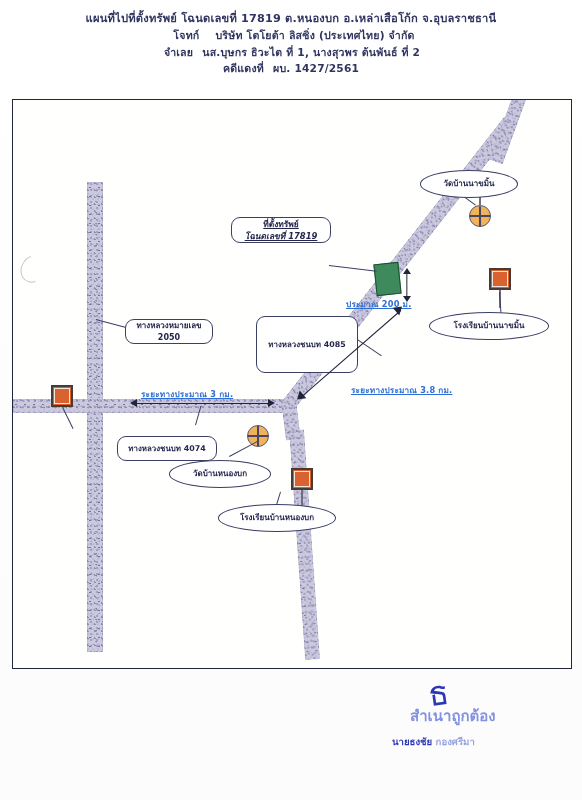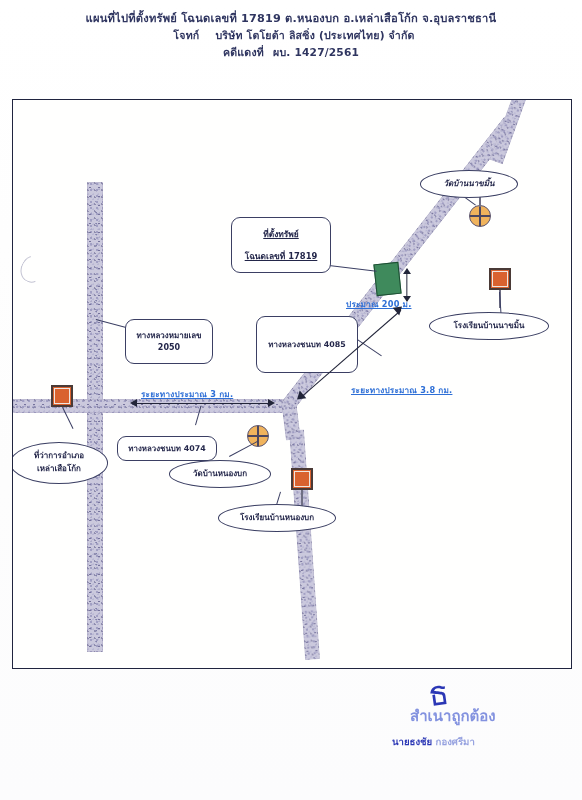--- a/index.html
+++ b/index.html
@@ -76,31 +76,31 @@
 
   
   .callout{
     position:absolute;
     background:#ffffff;
     border:1px solid #3b3f63;
     border-radius:9px;
     color:#23264a;
     font-weight:bold;
     text-align:center;
-    padding:10px 7px;
+    padding:0 7px;
     line-height:1.45;
     white-space:nowrap;
     box-sizing:border-box;
   }
   .callout.oval{border-radius:50%/50%;padding:7px 12px;}
   .callout .ttl{
     display:block;text-decoration:underline;
   }
   .callout .sub{
-    display:block;text-decoration:underline;margin-top:10px;
+    display:block;text-decoration:underline;margin-top:0;font-style:italic;
   }
 
   
   .leader{
     position:absolute;
     background:#3b3f63;
     transform-origin:0 0;
     height:1px;
   }
 
@@ -211,20 +211,23 @@
 <body>
 
 <div class="page">
   <div class="scan-tint"></div>
 
   <div class="header">
     <div class="hdr-line1">แผนที่ไปที่ตั้งทรัพย์ โฉนดเลขที่ 17819  ต.หนองบก อ.เหล่าเสือโก้ก จ.อุบลราชธานี</div>
     <div class="hdr-line2">
       <span>โจทก์</span><span class="hdr-gap"></span><span>บริษัท โตโยต้า ลิสซิ่ง (ประเทศไทย) จำกัด</span>
     </div>
+    <div class="hdr-line3">
+      <span>จำเลย</span><span class="hdr-gap-sm"></span><span>นส.บุษกร ธิวะไต ที่ 1, นางสุวพร ต้นพันธ์ ที่ 2</span>
+    </div>
     <div class="hdr-line4">
       <span>คดีแดงที่</span><span class="hdr-gap-sm"></span><span>ผบ. 1427/2561</span>
     </div>
   </div>
 
   <div class="map-frame">
 
     <div class="pencil-arc"></div>
 
     <div class="road road-edge" style="left:74px;top:82px;width:16px;height:470px;"></div>
@@ -284,40 +287,36 @@
     </div>
 
     <div class="callout" style="left:243px;top:216px;width:102px;font-size:7.9px;padding:22px 5px;">
       <span>ทางหลวงชนบท 4085</span>
     </div>
 
     <div class="callout" style="left:104px;top:336px;width:100px;font-size:7.9px;padding:6px 5px;">
       <span>ทางหลวงชนบท 4074</span>
     </div>
 
-    <div class="callout oval" style="left:407px;top:70px;width:98px;font-size:8px;font-style:italic;">
+    <div class="callout oval" style="left:407px;top:70px;width:98px;font-size:8px;">
       <span>วัดบ้านนาขมิ้น</span>
     </div>
 
     <div class="callout oval" style="left:156px;top:360px;width:102px;font-size:8px;">
       <span>วัดบ้านหนองบก</span>
     </div>
 
     <div class="callout oval" style="left:416px;top:212px;width:120px;font-size:8px;">
       <span>โรงเรียนบ้านนาขมิ้น</span>
     </div>
 
     <div class="callout oval" style="left:205px;top:404px;width:118px;font-size:8px;">
       <span>โรงเรียนบ้านหนองบก</span>
     </div>
 
-    <div class="callout oval" style="left:-3px;top:342px;width:98px;font-size:8px;line-height:1.6;">
-      <span>ที่ว่าการอำเภอ</span><br>
-      <span>เหล่าเสือโก้ก</span>
-    </div>
 
     <div class="blue-note" style="left:333px;top:198px;">ประมาณ 200 ม.</div>
     <div class="blue-note" style="left:128px;top:288px;">ระยะทางประมาณ  3  กม.</div>
     <div class="blue-note" style="left:338px;top:284px;">ระยะทางประมาณ  3.8  กม.</div>
 
     <div class="arrow-line" style="left:394px;top:200px;width:28px;transform:rotate(-90deg);transform-origin:0 50%;"></div>
     <div class="arrow-head" style="left:390px;top:168px;border-width:0 4px 6px 4px;border-color:transparent transparent #222539 transparent;"></div>
     <div class="arrow-head" style="left:390px;top:196px;border-width:6px 4px 0 4px;border-color:#222539 transparent transparent transparent;"></div>
 
     <div class="arrow-line" style="left:124px;top:303px;width:134px;"></div>

